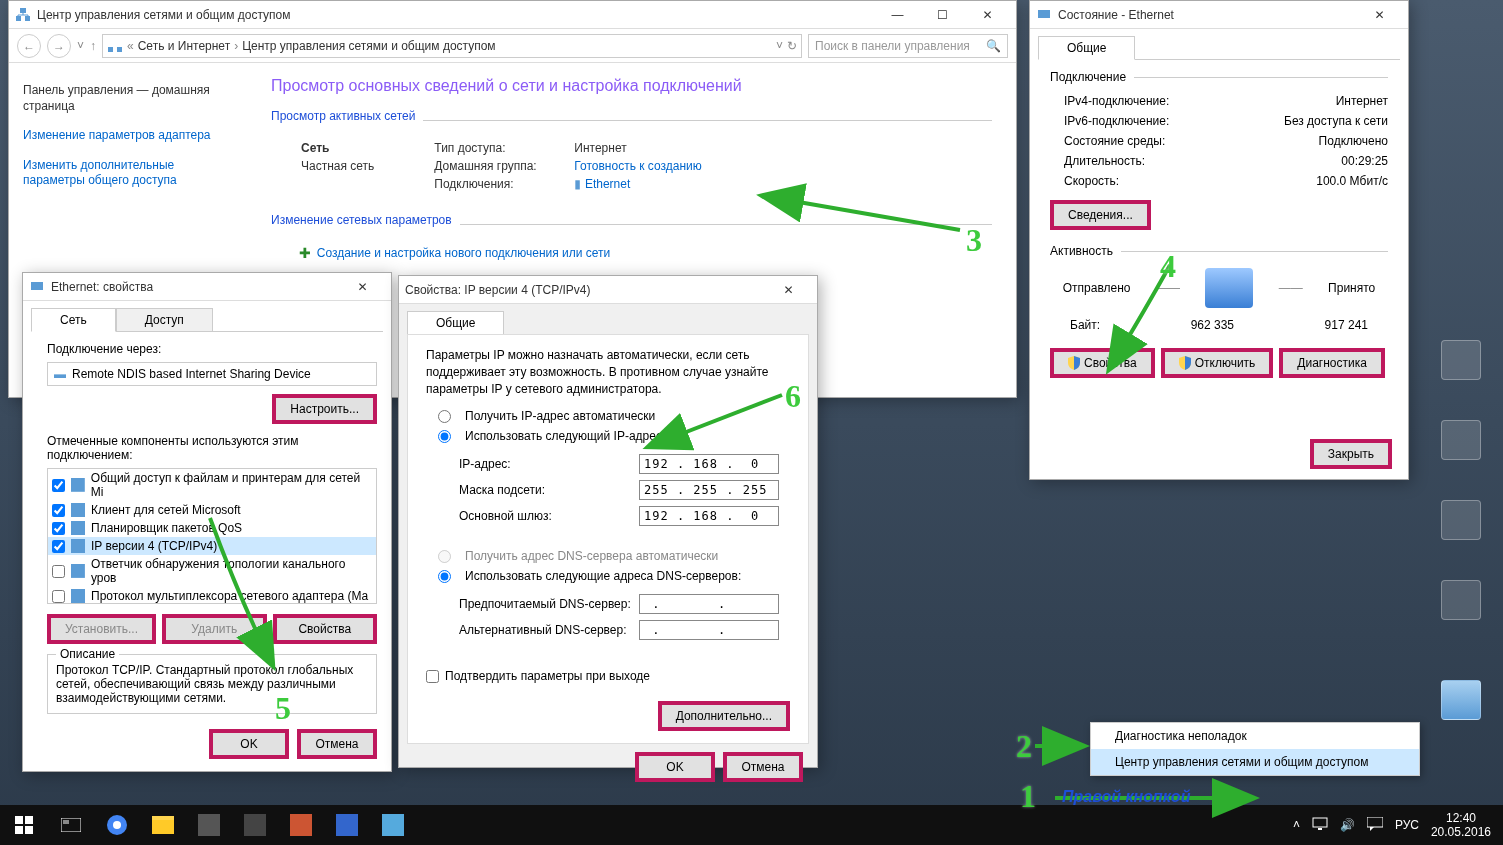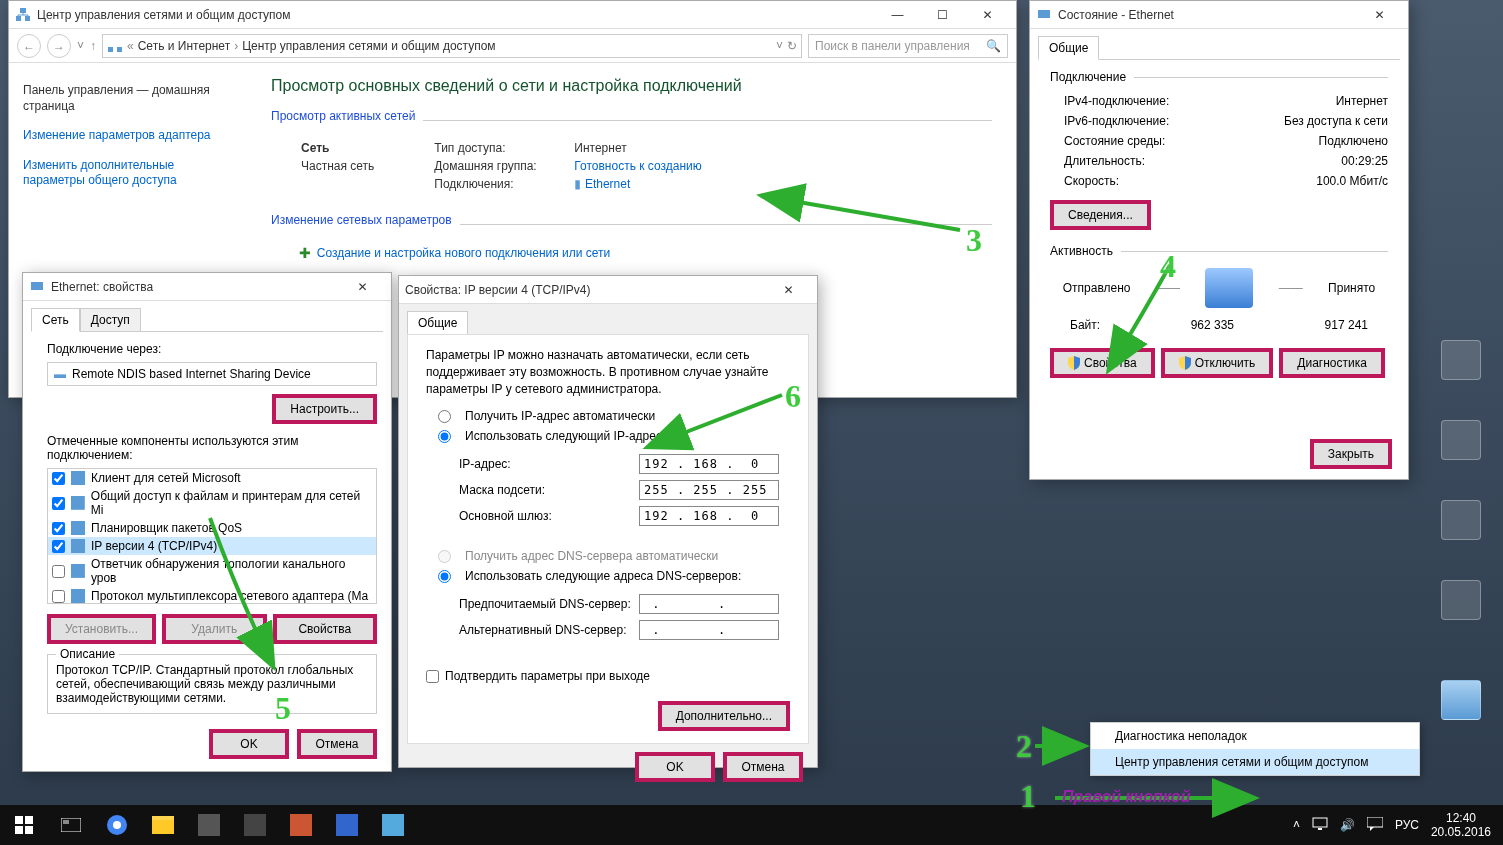--- a/index.html
+++ b/index.html
@@ -13,37 +13,37 @@
 .toolbar { height: 34px; display: flex; align-items: center; padding: 0 8px; gap: 6px; border-bottom: 1px solid #ddd; }
 .navarrow { width: 24px; height: 24px; border-radius: 50%; border: 1px solid #ccc; display: flex; align-items: center; justify-content: center; color: #888; }
 .breadcrumb { flex: 1; display: flex; align-items: center; border: 1px solid #ccc; height: 24px; padding: 0 4px; gap: 4px; }
 .breadcrumb span { color: #333; }
 .breadcrumb .sep { color: #888; }
 .searchbox { width: 200px; height: 24px; border: 1px solid #ccc; padding: 0 6px; color: #999; display: flex; align-items: center; }
 .body-ncpa { display: flex; height: calc(100% - 62px); gap: 8px; }
 .sidebar { width: 230px; padding: 20px 14px; background: #fff; }
 .sidebar-link { color: #0066cc; margin-bottom: 14px; cursor: pointer; line-height: 1.3; }
 .main { flex: 1; padding: 14px 24px; }
-.main h2 { color: #14532d; font-size: 16px; font-weight: normal; margin-bottom: 14px; }
+.main h2 { color: #8b5cf6; font-size: 16px; font-weight: normal; margin-bottom: 14px; }
 .group { margin-bottom: 18px; }
 .group-title { color: #1d4ed8; margin-bottom: 8px; }
 .hr-line { border-top: 1px solid #ccc; flex: 1; margin-left: 8px; }
 .group-header { display: flex; align-items: center; }
 .netinfo { display: flex; gap: 60px; margin: 10px 0 18px 30px; }
 .netcol .label { color: #333; margin-bottom: 4px; }
 .kv { display: flex; margin-bottom: 4px; }
 .kv .k { width: 140px; color: #333; }
 .kv .v { color: #333; }
 .kv .link { color: #0066cc; cursor: pointer; }
 .action-link { color: #0066cc; cursor: pointer; margin-left: 28px; display: flex; align-items: center; gap: 6px; }
 
 
 .win-status { left: 1029px; top: 0; width: 380px; height: 480px; }
 .tab-row { display: flex; border-bottom: 1px solid #ccc; margin: 6px 8px 0; }
-.tab { padding: 4px 10px; border: 1px solid #ccc; border-bottom: 1px solid #fff; background: #fff; position: relative; top: 1px; }
+.tab { padding: 4px 28px; border: 1px solid #ccc; border-bottom: 1px solid #fff; background: #fff; position: relative; top: 1px; }
 .status-body { padding: 10px 20px; }
 .status-kv { display: flex; justify-content: space-between; margin-bottom: 6px; padding-left: 14px; }
 .btn { background: #e1e1e1; border: 4px solid #be185d; padding: 4px 14px; cursor: pointer; }
 .activity { display: flex; justify-content: space-around; align-items: center; margin: 10px 0; }
 .activity-ico { width: 48px; height: 40px; background: linear-gradient(#9ec9ff,#3a7fd5); border-radius: 4px; position: relative; }
 .btn-row { display: flex; gap: 6px; margin-top: 16px; }
 .btn-row .btn { display: flex; align-items: center; gap: 4px; }
 .shield { width: 12px; height: 14px; display: inline-block; }
 .footer-btn { position: absolute; bottom: 10px; right: 16px; }
 
@@ -86,21 +86,21 @@
 
 .taskbar { position: absolute; left: 0; bottom: 0; width: 100%; height: 40px; background: #101010; display: flex; align-items: center; color: #fff; }
 .tb-start { width: 48px; height: 40px; display: flex; align-items: center; justify-content: center; }
 .tb-icon { width: 46px; height: 40px; display: flex; align-items: center; justify-content: center; position: relative; }
 .tb-spacer { flex: 1; }
 .tray { display: flex; align-items: center; gap: 12px; padding-right: 12px; }
 .clock { text-align: center; line-height: 1.2; font-size: 12px; }
 
 
 .arrow-num { position: absolute; color: #3dcb3d; font-size: 32px; font-weight: bold; font-family: serif; text-shadow: 0 0 3px rgba(255,255,255,0.5); }
-.annot-text { position: absolute; color: #a21caf; font-weight: bold; font-style: italic; font-size: 16px; }
+.annot-text { position: absolute; color: #1d4ed8; font-weight: bold; font-style: italic; font-size: 16px; }
 svg.overlay { position: absolute; left: 0; top: 0; width: 1503px; height: 845px; pointer-events: none; }
 
 .desktop-icon { position: absolute; width: 50px; height: 60px; display: flex; flex-direction: column; align-items: center; color: #fff; font-size: 10px; }
 .icon-fill { width: 40px; height: 40px; background: rgba(255,255,255,0.15); border: 1px solid rgba(255,255,255,0.3); border-radius: 4px; }
 </style>
 </head>
 <body>
 
 <div class="desktop-icon" style="left:1436px;top:340px">
     <div class="icon-fill"></div>
@@ -308,28 +308,28 @@
     <div class="right-btn">
         <button class="btn">Настроить...</button>
       </div>
     <div class="field-label">Отмеченные компоненты используются этим подключением:</div>
     <div class="check-list" id="components-list">
         <div class="check-item">
           <input type="checkbox" checked="" style="">
           <span class="ico"><svg viewBox="0 0 14 14">
               <rect width="14" height="14" fill="#5a9bd5"></rect>
             </svg></span>
-          <span>Клиент для сетей Microsoft</span>
+          <span>Общий доступ к файлам и принтерам для сетей Mi</span>
         </div>
         <div class="check-item">
           <input type="checkbox" checked="" style="">
           <span class="ico"><svg viewBox="0 0 14 14">
               <rect width="14" height="14" fill="#5a9bd5"></rect>
             </svg></span>
-          <span>Общий доступ к файлам и принтерам для сетей Mi</span>
+          <span>Клиент для сетей Microsoft</span>
         </div>
         <div class="check-item">
           <input type="checkbox" checked="" style="">
           <span class="ico"><svg viewBox="0 0 14 14">
               <rect width="14" height="14" fill="#5a9bd5"></rect>
             </svg></span>
           <span>Планировщик пакетов QoS</span>
         </div>
         <div class="check-item selected">
           <input type="checkbox" checked="" style="">

